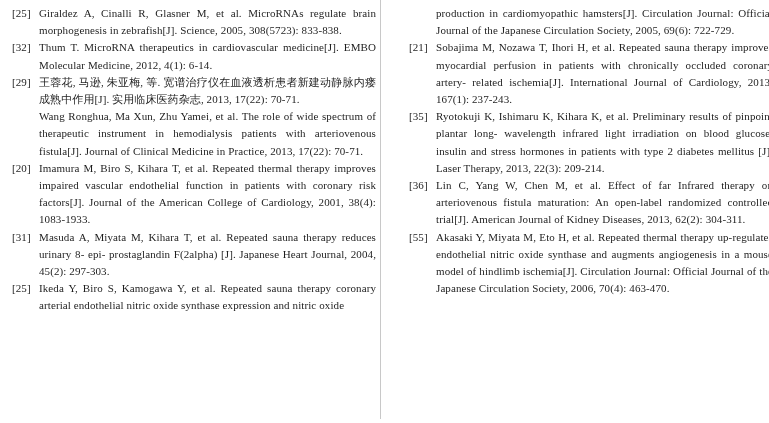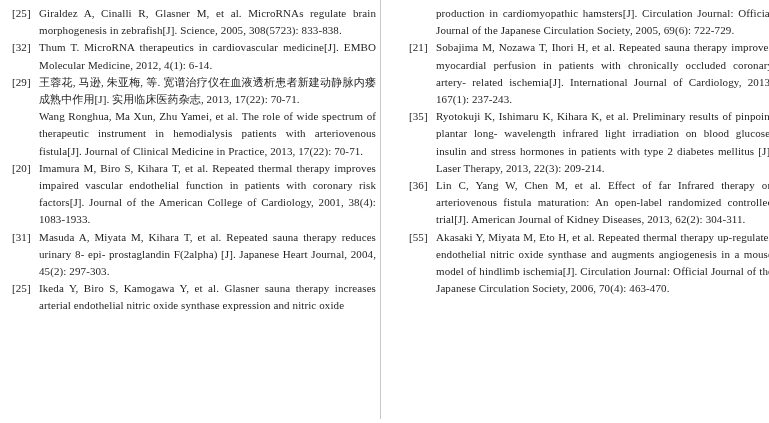--- a/index.html
+++ b/index.html
@@ -35,21 +35,21 @@
 
 <div class="page">
 
   <div class="col col-left">
     <p class="ref"><span class="label">[25]</span><span>Giraldez A, Cinalli R, Glasner M, et al. MicroRNAs regulate brain morphogenesis in zebrafish[J]. Science, 2005, 308(5723): 833-838.</span></p>
     <p class="ref"><span class="label">[32]</span><span>Thum T. MicroRNA therapeutics in cardiovascular medicine[J]. EMBO Molecular Medicine, 2012, 4(1): 6-14.</span></p>
     <p class="ref"><span class="label">[29]</span><span>王蓉花, 马逊, 朱亚梅, 等. 宽谱治疗仪在血液透析患者新建动静脉内瘘成熟中作用[J]. 实用临床医药杂志, 2013, 17(22): 70-71.</span></p>
     <p class="ref cont"><span>Wang Ronghua, Ma Xun, Zhu Yamei, et al. The role of wide spectrum of therapeutic instrument in hemodialysis patients with arteriovenous fistula[J]. Journal of Clinical Medicine in Practice, 2013, 17(22): 70-71.</span></p>
     <p class="ref"><span class="label">[20]</span><span>Imamura M, Biro S, Kihara T, et al. Repeated thermal therapy improves impaired vascular endothelial function in patients with coronary risk factors[J]. Journal of the American College of Cardiology, 2001, 38(4): 1083-1933.</span></p>
     <p class="ref"><span class="label">[31]</span><span>Masuda A, Miyata M, Kihara T, et al. Repeated sauna therapy reduces urinary 8- epi- prostaglandin F(2alpha) [J]. Japanese Heart Journal, 2004, 45(2): 297-303.</span></p>
-    <p class="ref"><span class="label">[25]</span><span>Ikeda Y, Biro S, Kamogawa Y, et al. Glasner sauna therapy increases arterial endothelial nitric oxide synthase expression and nitric oxide</span></p>
+    <p class="ref"><span class="label">[25]</span><span>Ikeda Y, Biro S, Kamogawa Y, et al. Repeated sauna therapy coronary arterial endothelial nitric oxide synthase expression and nitric oxide</span></p>
   </div>
 
   <div class="divider"></div>
 
   <div class="col col-right">
     <p class="ref cont"><span>production in cardiomyopathic hamsters[J]. Circulation Journal: Official Journal of the Japanese Circulation Society, 2005, 69(6): 722-729.</span></p>
     <p class="ref"><span class="label">[21]</span><span>Sobajima M, Nozawa T, Ihori H, et al. Repeated sauna therapy improves myocardial perfusion in patients with chronically occluded coronary artery- related ischemia[J]. International Journal of Cardiology, 2013, 167(1): 237-243.</span></p>
     <p class="ref"><span class="label">[35]</span><span>Ryotokuji K, Ishimaru K, Kihara K, et al. Preliminary results of pinpoint plantar long- wavelength infrared light irradiation on blood glucose, insulin and stress hormones in patients with type 2 diabetes mellitus [J]. Laser Therapy, 2013, 22(3): 209-214.</span></p>
     <p class="ref"><span class="label">[36]</span><span>Lin C, Yang W, Chen M, et al. Effect of far Infrared therapy on arteriovenous fistula maturation: An open-label randomized controlled trial[J]. American Journal of Kidney Diseases, 2013, 62(2): 304-311.</span></p>
     <p class="ref"><span class="label">[55]</span><span>Akasaki Y, Miyata M, Eto H, et al. Repeated thermal therapy up-regulates endothelial nitric oxide synthase and augments angiogenesis in a mouse model of hindlimb ischemia[J]. Circulation Journal: Official Journal of the Japanese Circulation Society, 2006, 70(4): 463-470.</span></p>

